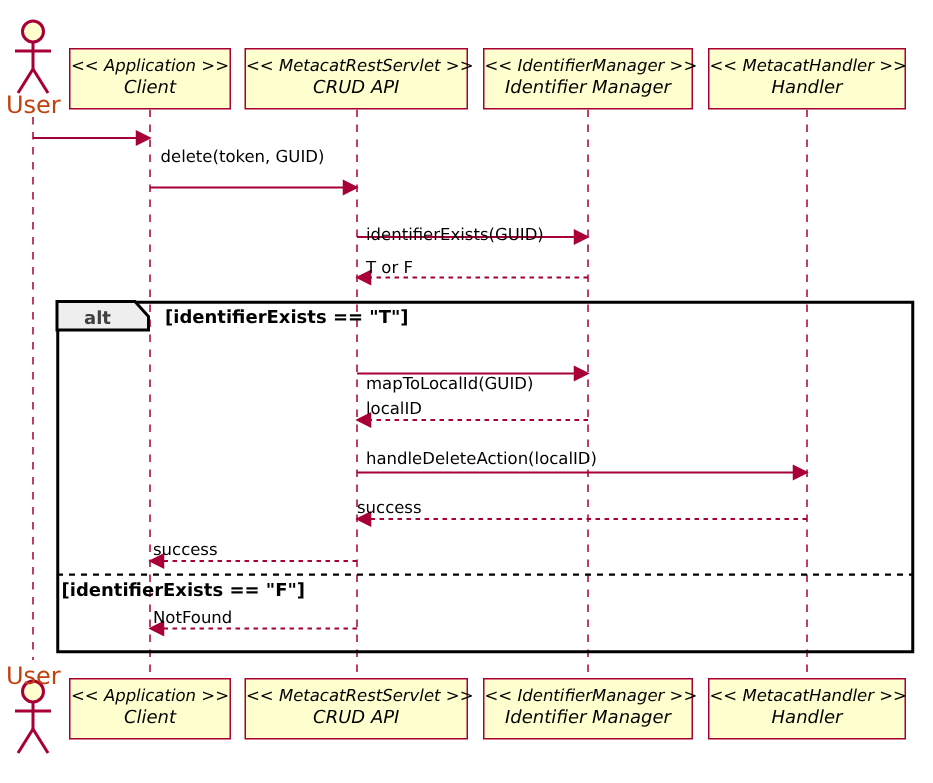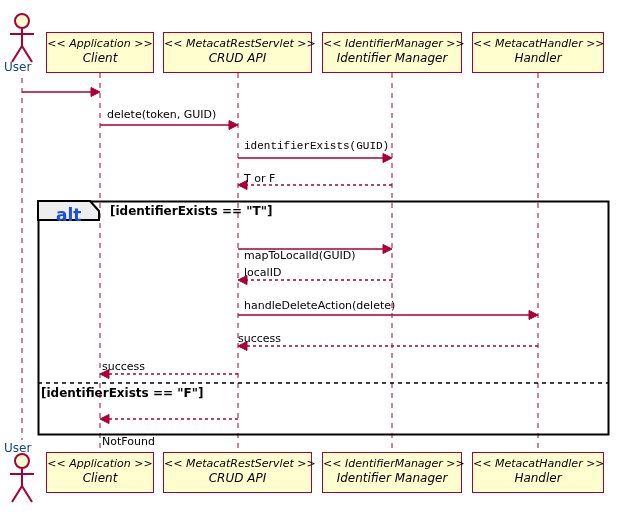--- a/index.html
+++ b/index.html
@@ -47,37 +47,37 @@
   .participant-name {
     font-size: 12px;
     color: #000000;
     white-space: nowrap;
     display: block;
     font-style: italic;
   }
   
   .actor-label {
     position: absolute;
-    font-size: 12px;
-    color: #0c4a6e;
+    font-size: 16px;
+    color: #c2410c;
     white-space: nowrap;
   }
   
   .msg-label {
     position: absolute;
     font-size: 11px;
     color: #000000;
     white-space: nowrap;
   }
   
   .frag-kind {
     position: absolute;
-    font-size: 17px;
+    font-size: 12px;
     font-weight: bold;
-    color: #1d4ed8;
+    color: #404040;
     white-space: nowrap;
   }
   .frag-guard {
     position: absolute;
     font-size: 12px;
     font-weight: bold;
     color: #000000;
     white-space: nowrap;
   }
 </style>
@@ -165,29 +165,29 @@
         <span class="participant-stereotype">&lt;&lt; IdentifierManager &gt;&gt;</span>
         <span class="participant-name">Identifier Manager</span>
       </div>
       <div class="participant-box" style="left: 472px; top: 452px; width: 132px; height: 41px;">
         <span class="participant-stereotype">&lt;&lt; MetacatHandler &gt;&gt;</span>
         <span class="participant-name">Handler</span>
       </div>
     </div>
 
   <div id="message-labels">
-      <div class="msg-label" style="left: 107px; top: 108px;">delete(token, GUID)</div>
-      <div class="msg-label" style="left: 244px; top: 140px; font-family: Liberation Mono, monospace;">identifierExists(GUID)</div>
+      <div class="msg-label" style="left: 107px; top: 98px;">delete(token, GUID)</div>
+      <div class="msg-label" style="left: 244px; top: 150px;">identifierExists(GUID)</div>
       <div class="msg-label" style="left: 244px; top: 172px; text-align: center;">T or F</div>
       <div class="msg-label" style="left: 244px; top: 234px; margin-top: 15px;">mapToLocalId(GUID)</div>
       <div class="msg-label" style="left: 244px; top: 266px;">localID</div>
-      <div class="msg-label" style="left: 244px; top: 299px;">handleDeleteAction(delete)</div>
+      <div class="msg-label" style="left: 244px; top: 299px;">handleDeleteAction(localID)</div>
       <div class="msg-label" style="left: 238px; top: 332px;">success</div>
       <div class="msg-label" style="left: 102px; top: 360px;">success</div>
-      <div class="msg-label" style="left: 102px; top: 405px; margin-top: 30px;">NotFound</div>
+      <div class="msg-label" style="left: 102px; top: 405px;">NotFound</div>
     </div>
 
   <div class="frag-kind" id="frag-kind" style="left:56px; top:205px;">alt</div>
   <div id="fragment-guards">
       <div class="frag-guard" style="left: 110px; top: 204px;">[identifierExists == "T"]</div>
       <div class="frag-guard" style="left: 41px; top: 386px;">[identifierExists == "F"]</div>
     </div>
 
 </div>
 

